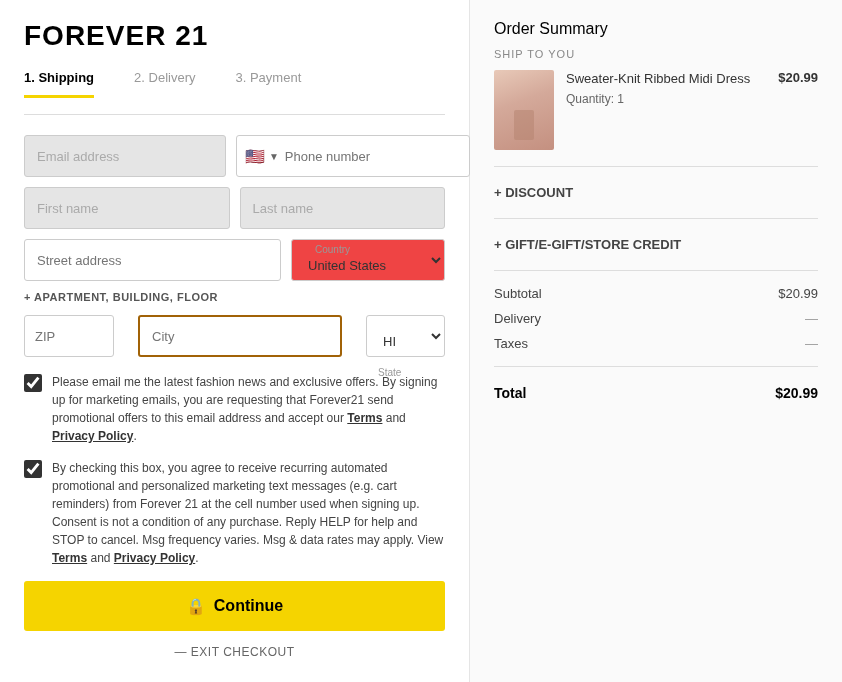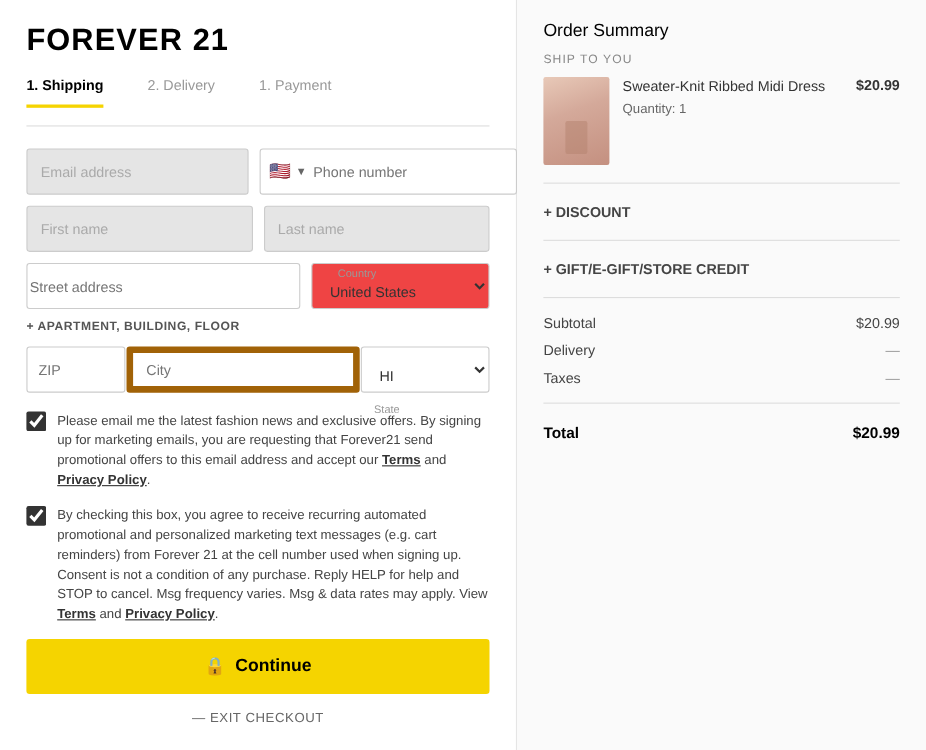--- a/index.html
+++ b/index.html
@@ -97,21 +97,21 @@
     .street-row {
       display: flex;
       gap: 10px;
       margin-bottom: 10px;
     }
     .street-input {
       flex: 1.5;
       height: 42px;
       border: 1px solid #ccc;
       border-radius: 3px;
-      padding: 0 2px;
+      padding: 0 12px;
       font-size: 13px;
       color: #14532d;
       background: #fff;
       outline: none;
     }
     .country-wrapper {
       flex: 1;
       display: flex;
       flex-direction: column;
       position: relative;
@@ -138,38 +138,38 @@
       font-size: 11px;
       color: #555;
       font-weight: bold;
       letter-spacing: 0.5px;
       margin-bottom: 12px;
       cursor: pointer;
       text-transform: uppercase;
     }
     .zip-city-state-row {
       display: flex;
-      gap: 1px;
+      gap: 24px;
       margin-bottom: 16px;
       align-items: flex-end;
     }
     .zip-input {
       width: 90px;
       height: 42px;
       border: 1px solid #ccc;
       border-radius: 3px;
       padding: 0 10px;
       font-size: 13px;
       color: #aaa;
       outline: none;
     }
     .city-input {
       flex: 1;
       height: 42px;
-      border: 6px solid #a16207;
+      border: 2px solid #a16207;
       border-radius: 3px;
       padding: 0 12px;
       font-size: 13px;
       color: #aaa;
       outline: none;
     }
     .state-wrapper {
       width: 120px;
       display: flex;
       flex-direction: column;
@@ -338,21 +338,21 @@
 <body>
 
 <div class="page-container">
 
   <div class="left-panel">
     <div class="logo">FOREVER 21</div>
 
     <div class="steps">
       <div class="step active">1. Shipping</div>
       <div class="step">2. Delivery</div>
-      <div class="step">1. Payment</div>
+      <div class="step">3. Payment</div>
     </div>
 
     <div class="form-row">
       <input class="form-input" type="email" placeholder="Email address" style="">
       <div class="phone-wrapper">
         <span class="flag-icon">🇺🇸</span>
         <span class="phone-dropdown-arrow">▼</span>
         <input class="phone-input" type="tel" placeholder="Phone number" style="">
       </div>
     </div>

